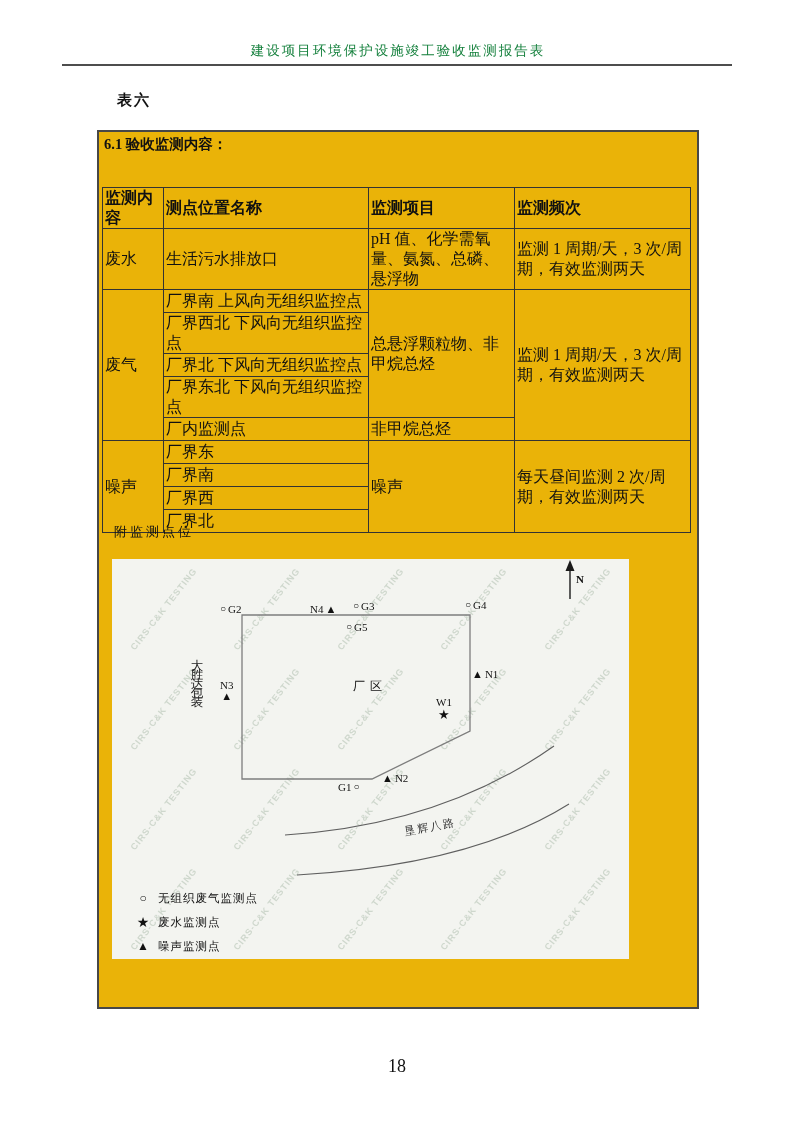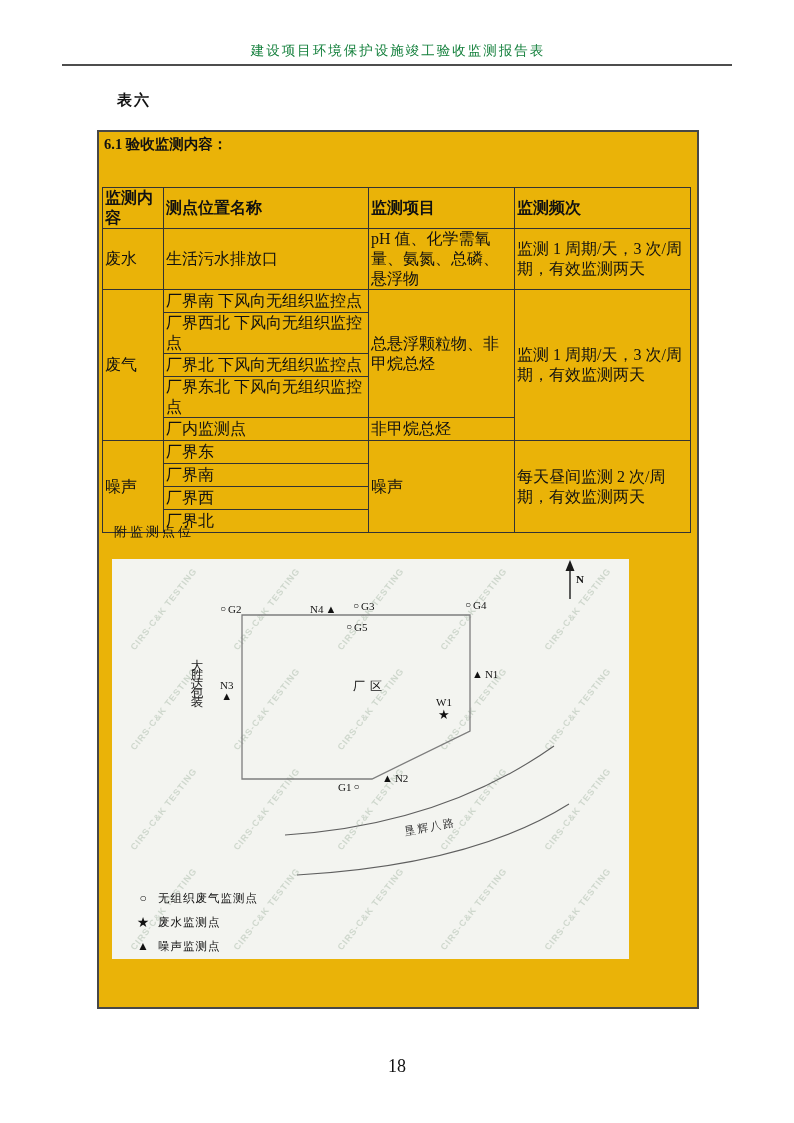--- a/index.html
+++ b/index.html
@@ -128,21 +128,21 @@
         <th>监测频次</th>
       </tr>
       <tr class="r-water">
         <td>废水</td>
         <td>生活污水排放口</td>
         <td>pH 值、化学需氧量、氨氮、总磷、悬浮物</td>
         <td>监测 1 周期/天，3 次/周期，有效监测两天</td>
       </tr>
       <tr class="r-gas">
         <td rowspan="5">废气</td>
-        <td>厂界南 下风向无组织监控点</td>
+        <td>厂界南 上风向无组织监控点</td>
         <td rowspan="4">总悬浮颗粒物、非甲烷总烃</td>
         <td rowspan="5">监测 1 周期/天，3 次/周期，有效监测两天</td>
       </tr>
       <tr class="r-gas">
         <td>厂界西北 下风向无组织监控点</td>
       </tr>
       <tr class="r-gas">
         <td>厂界北 下风向无组织监控点</td>
       </tr>
       <tr class="r-gas">

